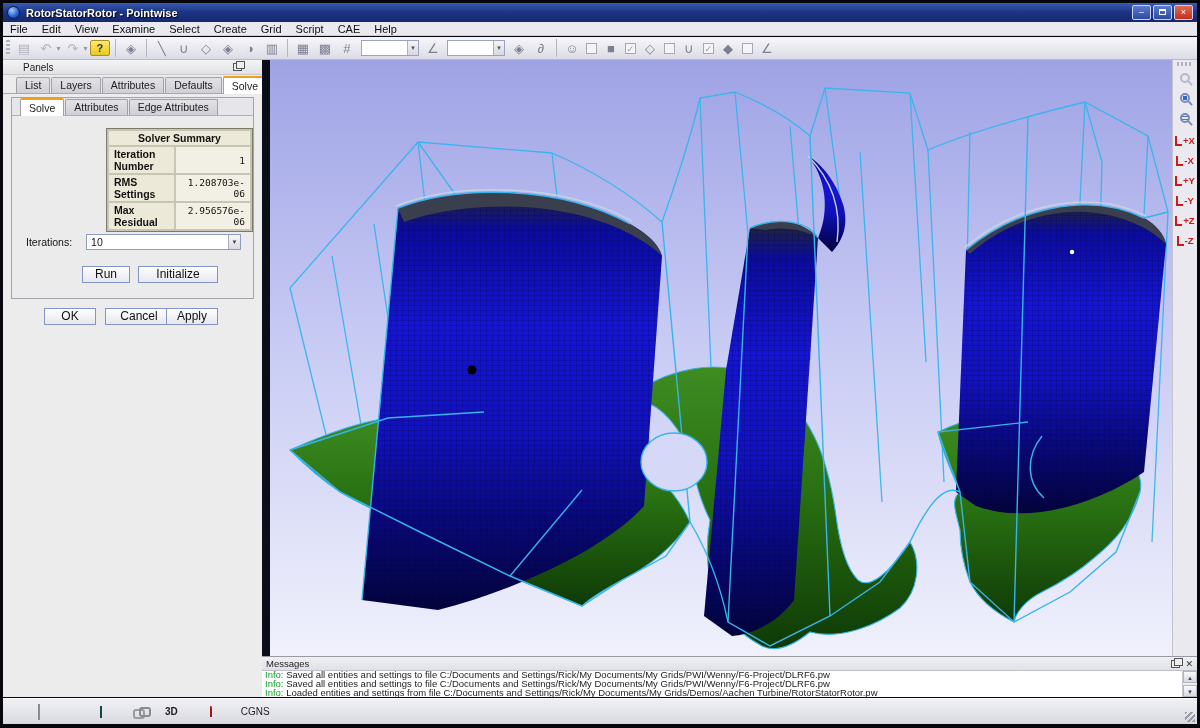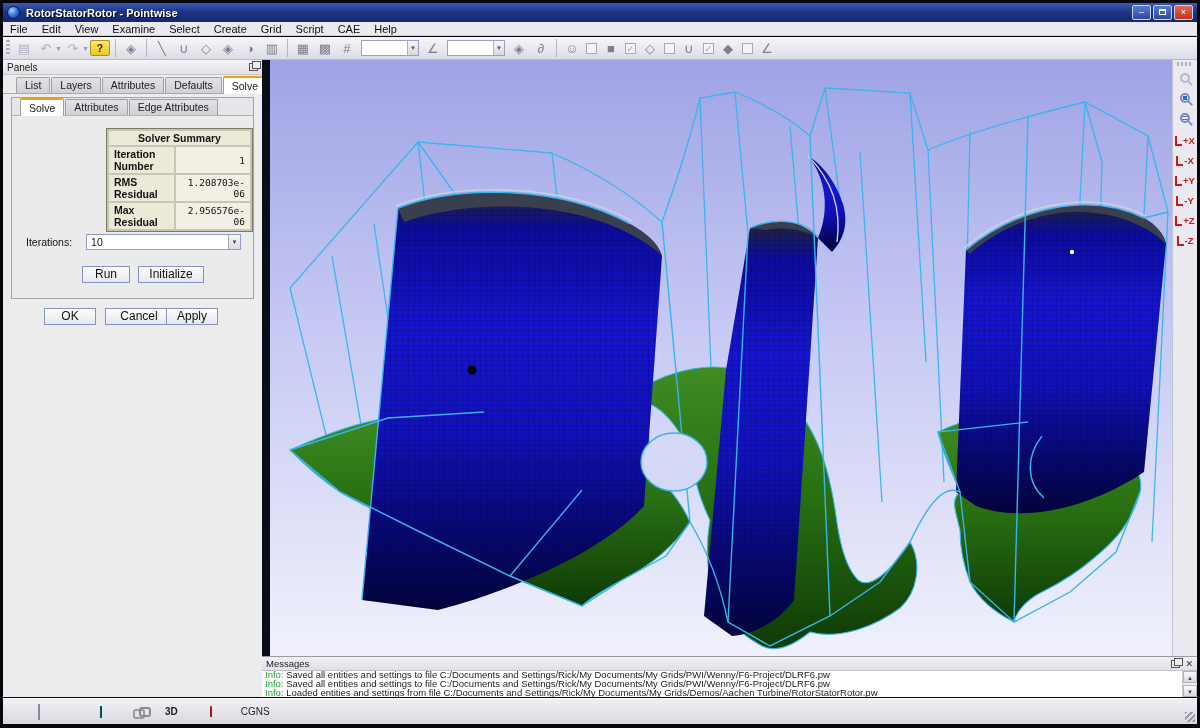--- a/index.html
+++ b/index.html
@@ -45,21 +45,21 @@
     display:flex; align-items:center; margin:0 3px; }
   .tcombo .val { flex:1; font-size:10px; padding-left:3px; color:#222; }
   .tcombo .arrow { width:11px; height:100%; background:linear-gradient(180deg,#f4f4f8,#d8d8e2);
     border-left:1px solid #b0b0c0; font-size:6px; color:#555; text-align:center; line-height:14px; }
   .tcheck { width:11px; height:11px; background:#f4f4f6; border:1px solid #a8a8b4;
     font-size:9px; line-height:10px; text-align:center; color:#9a9aa6; margin:0 3px; }
 
   
   #panel { position:absolute; left:3px; top:60px; width:259px; bottom:31px; background:#ececec; }
   #panel-header { height:15px; background:linear-gradient(180deg,#f4f4f6,#e2e2e6);
-    border-bottom:1px solid #c8c8cc; font-size:10px; color:#222; padding:1px 4px;
+    border-bottom:1px solid #c8c8cc; font-size:10px; color:#222; padding:1px 20px;
     display:flex; align-items:center; }
   .float-icon { width:9px; height:8px; border:1px solid #555; position:relative; background:#eee; }
   .float-icon::after { content:""; position:absolute; left:2px; top:-3px; width:7px; height:6px;
     border:1px solid #555; background:#eee; }
   #panel-tabs { display:flex; align-items:flex-end; height:19px; padding-left:13px;
     border-bottom:1px solid #a8a8b0; }
   .tab { font-size:10.5px; color:#222; background:linear-gradient(180deg,#e2e2e6,#cfcfd6);
     border:1px solid #a0a0a8; border-bottom:none; padding:1px 8px 2px; margin-right:1px;
     border-radius:2px 2px 0 0; }
   .tab.active { background:#fff; border-top:2px solid #f0a018; padding-top:2px;
@@ -80,21 +80,21 @@
   .row-iter label { font-size:10.5px; color:#111; }
   .combo { margin-left:14px; flex:1; height:16px; background:#fff; border:1px solid #8f9cc0;
     display:flex; align-items:center; }
   .combo .val { flex:1; font-size:10.5px; padding-left:4px; color:#111; }
   .combo .arrow { width:12px; height:100%; background:linear-gradient(180deg,#f6f6fa,#dadae4);
     border-left:1px solid #aab; font-size:6px; color:#444; text-align:center; line-height:15px; }
   .btn { height:17px; background:linear-gradient(180deg,#fff,#e6e6ee);
     border:1px solid #8494c4; border-radius:0; font-size:12px; color:#111;
     text-align:center; line-height:15px; }
   #btn-run { position:absolute; left:70px; top:168px; width:48px; }
-  #btn-init { position:absolute; left:126px; top:168px; width:66px; }
+  #btn-init { position:absolute; left:126px; top:168px; width:80px; }
   #btn-ok { position:absolute; left:41px; top:248px; width:52px; }
   #btn-cancel { position:absolute; left:102px; top:248px; width:68px;text-align:center; }
   #btn-apply { position:absolute; left:163px; top:248px; width:52px; }
 
   
   #splitter { position:absolute; left:262px; top:60px; width:8px; bottom:72px; background:#0b0e18; }
 
   
   #viewport { position:absolute; left:270px; top:60px; width:902px; height:596px; }
 
@@ -255,21 +255,21 @@
         <table class="summary">
           <tbody>
               <tr>
                 <td class="hdr" colspan="2">Solver Summary</td>
               </tr>
           <tr>
             <td class="lbl">Iteration Number</td>
             <td class="val">1</td>
           </tr>
           <tr>
-            <td class="lbl">RMS Residual</td>
+            <td class="lbl">RMS Settings</td>
             <td class="val">1.208703e-06</td>
           </tr>
           <tr>
             <td class="lbl">Max Residual</td>
             <td class="val">2.956576e-06</td>
           </tr>
         </tbody>
           </table>
       </div>
 

